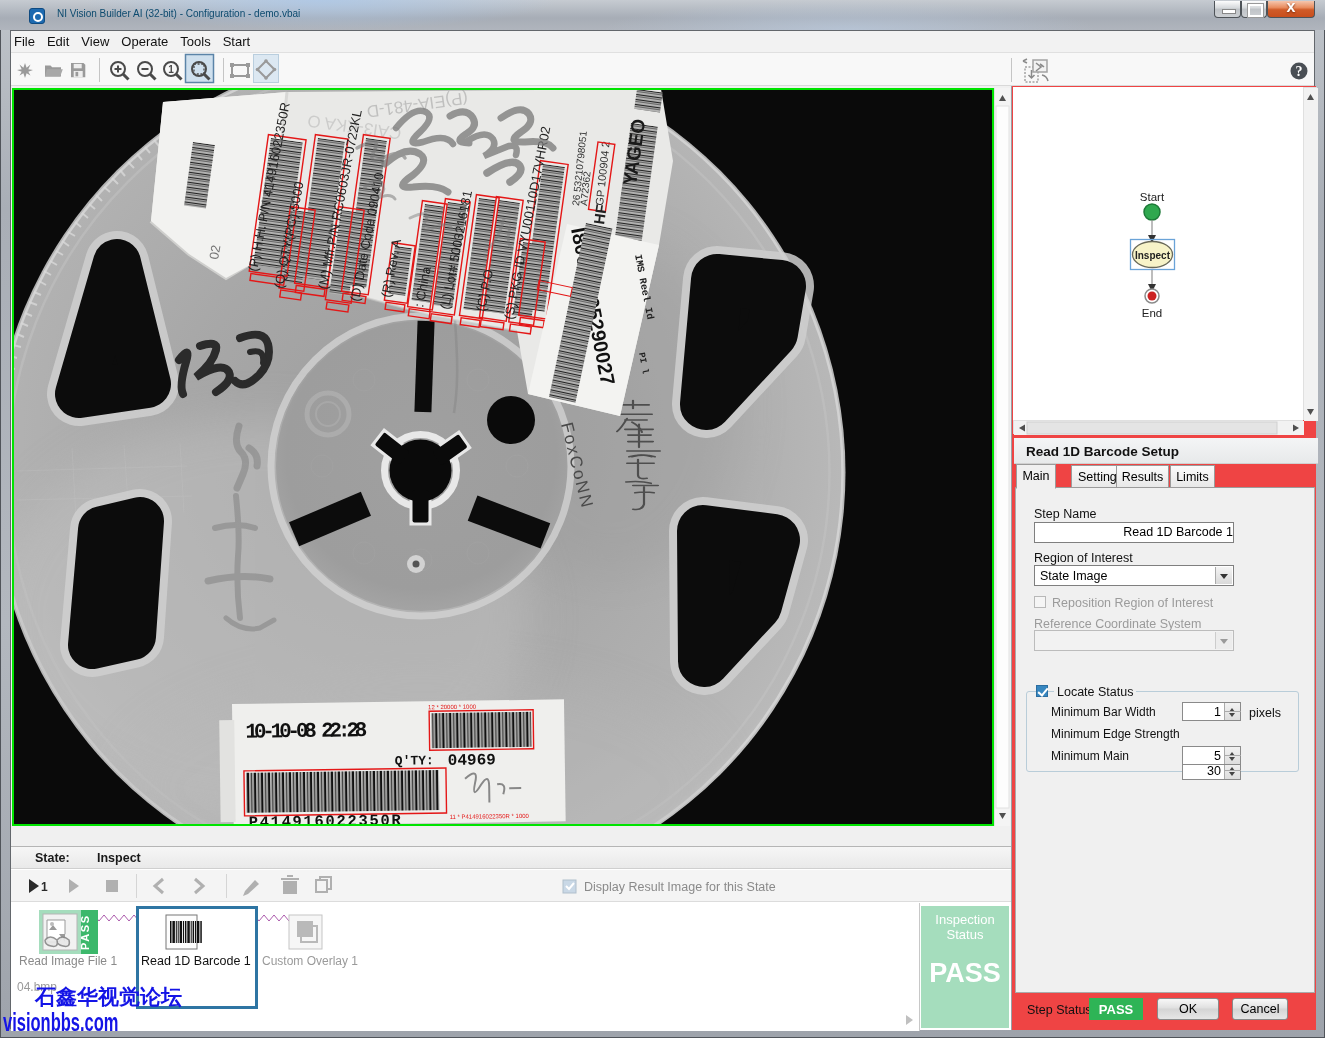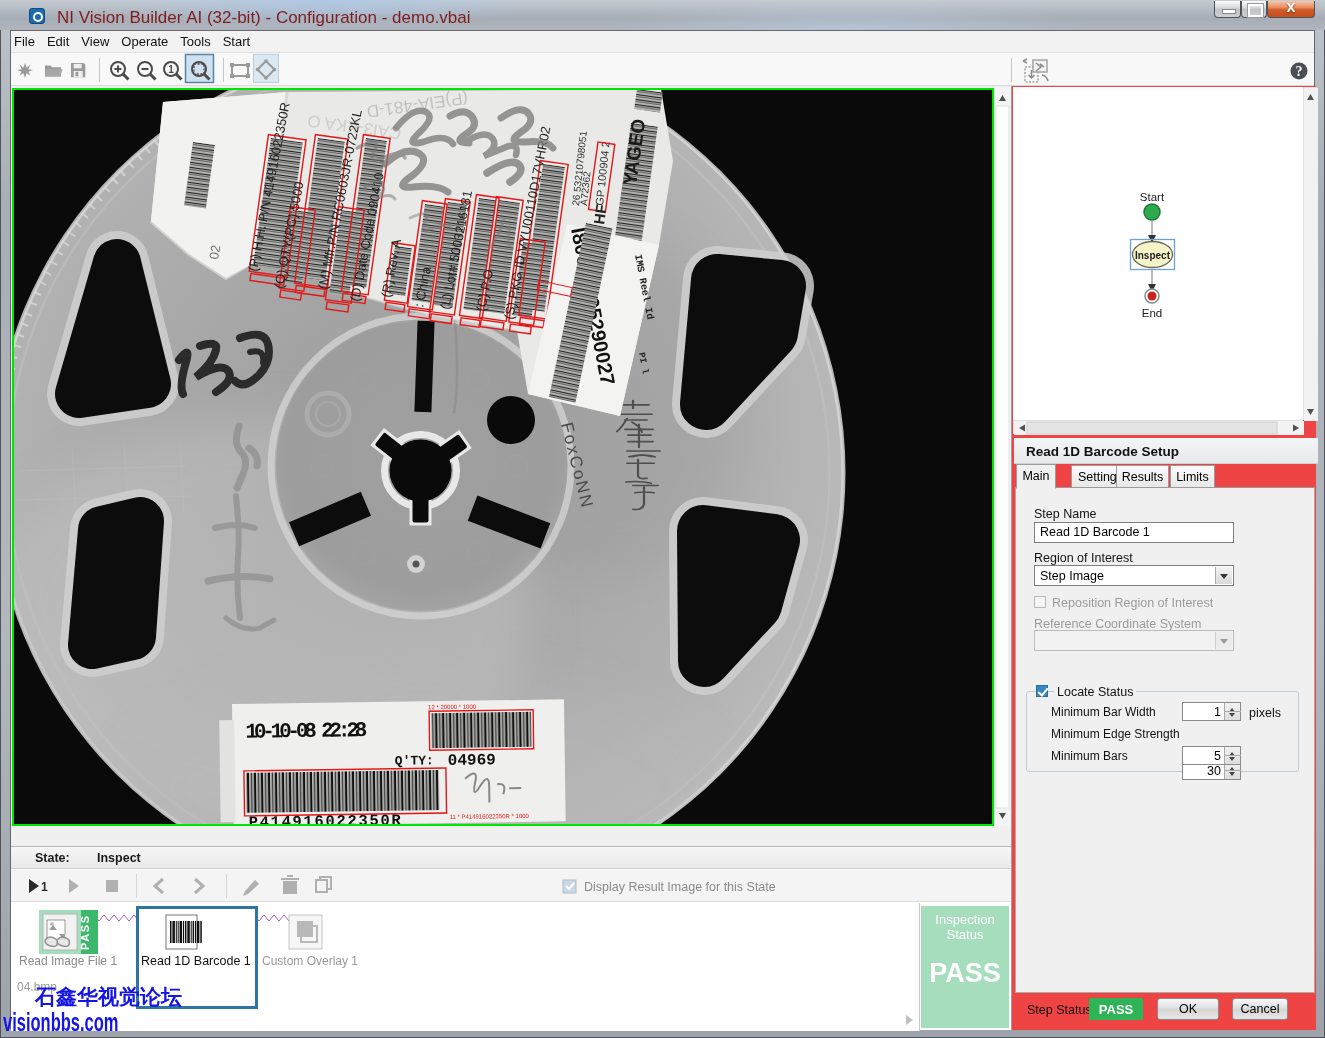--- a/index.html
+++ b/index.html
@@ -7,21 +7,21 @@
 body { font-family:"Liberation Sans", sans-serif; position:relative; background:#a3a8af; }
 
 
 #frame { position:absolute; inset:0; background:linear-gradient(180deg,#bfc4ca 0%,#a9aeb6 20%,#b3b8bf 60%,#9ea3ab 100%); border:1px solid #50545a; }
 #titlebar { position:absolute; left:0; top:0; width:100%; height:30px;
   background:linear-gradient(180deg,#c6cbd1 0%,#b1b7bf 40%,#a7adb6 60%,#b0b5bd 100%); }
 #titlebar .glow1{position:absolute;left:80px;top:0;width:480px;height:30px;background:radial-gradient(ellipse at 50% 0%,rgba(170,200,235,.75),rgba(170,200,235,0) 70%);}
 #titlebar .glow2{position:absolute;left:600px;top:0;width:500px;height:30px;background:radial-gradient(ellipse at 50% 100%,rgba(190,210,235,.5),rgba(190,210,235,0) 70%);}
 #title-icon { position:absolute; left:29px; top:8px; width:16px; height:16px; background:#1d6ab0; border:1px solid #0f4a80; border-radius:3px; }
 #title-icon::after { content:""; position:absolute; left:3px; top:3px; width:6px; height:6px; border:2px solid #fff; border-radius:50%; }
-#title-text { position:absolute; left:57px; top:8px; font-size:17px; color:#7f1d1d; }
+#title-text { position:absolute; left:57px; top:8px; font-size:10px; color:#0c4a6e; }
 .winbtn { position:absolute; top:1px; height:17px; border:1px solid #4e5358; border-top:none; border-radius:0 0 4px 4px; background:linear-gradient(180deg,#fdfdfd 0%,#d4d7da 45%,#bfc3c7 50%,#cdd0d3 100%); }
 #btn-min { left:1214px; width:27px; }
 #btn-max { left:1241px; width:26px; }
 #btn-close { left:1267px; width:48px; background:linear-gradient(180deg,#f5c6ad 0%,#e98e61 40%,#cf5b28 55%,#c94e1d 100%); }
 #btn-min::after { content:""; position:absolute; left:7px; top:8px; width:12px; height:3px; background:#fff; border:1px solid #888; }
 #btn-max::after { content:""; position:absolute; left:6px; top:3px; width:11px; height:9px; border:2px solid #fff; outline:1px solid #999; background:transparent; }
 #btn-close::after { content:"x"; position:absolute; left:0; width:100%; text-align:center; top:-3px; color:#fff; font-weight:bold; font-size:16px; text-shadow:0 1px 2px #7c2d0c; }
 
 #client { position:absolute; left:10px; top:30px; width:1305px; height:999px; background:#f0f0f0; border:1px solid #63676c; border-bottom:none; }
 
@@ -50,21 +50,21 @@
 
 #rpanel { position:absolute; left:1000px; top:55px; width:305px; height:944px; background:#ef4444; border-left:1px solid #9aa0a6; }
 #diagram { position:absolute; left:1px; top:1px; width:290px; height:333px; background:#fff; }
 #dvscroll { position:absolute; left:291px; top:1px; width:14px; height:333px; background:#f2f2f2; border:1px solid #e0e0e0; }
 #dhscroll { position:absolute; left:1px; top:334px; width:290px; height:14px; background:#f2f2f2; border:1px solid #e0e0e0; }
 #setuphdr { position:absolute; left:2px; top:352px; width:100%; height:26px; background:linear-gradient(180deg,#f4f5f6,#e7e9ea); border-bottom:1px solid #d0d0d0; }
 #setuphdr b { font-size:13.5px; color:#111; position:absolute; left:12px; top:6px; }
 #tabs { position:absolute; left:0; top:378px; width:100%; height:24px; }
 .tab { position:absolute; top:1px; height:23px; border:1px solid #9b9b9b; background:linear-gradient(180deg,#fbfbfb,#e8e8e8); font-size:12.5px; text-align:center; padding-top:4px; }
 .tab.active { background:#f0f0f0; border-bottom:1px solid #f0f0f0; top:0; height:25px; z-index:2; }
-#tabpane { position:absolute; left:3px; top:401px; width:300px; height:506px; background:#f0f0f0; border:1px solid #aaa; border-top:1px solid #9b9b9b; }
+#tabpane { position:absolute; left:3px; top:401px; width:300px; height:506px; background:#f0f0f0; border:1px solid #aaa; border-top:1px solid #9b9b9b;text-align:right; }
 
 .flabel { position:absolute; font-size:12.5px; color:#111; }
 .flabel.dis { color:#9b9b9b; }
 .input { position:absolute; background:#fff; border:1px solid #7f7f7f; font-size:12.5px; color:#000; padding:2px 0 0 5px; }
 .combo { position:absolute; background:#fff; border:1px solid #7f7f7f; font-size:12.5px; }
 .combo .cbtn { position:absolute; right:1px; top:1px; bottom:1px; width:17px; background:linear-gradient(180deg,#f4f4f4,#d9d9d9); border-left:1px solid #aaa; }
 .combo .cbtn::after { content:""; position:absolute; left:4px; top:7px; border:4px solid transparent; border-top:5px solid #333; }
 .combo.dis { background:#f2f2f2; border-color:#bcbcbc; }
 .combo.dis .cbtn { background:#ececec; border-left-color:#ccc; }
 .combo.dis .cbtn::after { border-top-color:#9a9a9a; }
@@ -494,35 +494,35 @@
       <div class="tab active" style="left:4px; width:40px;">Main</div>
       <div class="tab" style="left:45px; width:59px;margin-left:14px;">Settings</div>
       <div class="tab" style="left:104px; width:53px;">Results</div>
       <div class="tab" style="left:158px; width:45px;">Limits</div>
     </div>
     <div id="tabpane">
       <div class="flabel" style="left:18px; top:19px;">Step Name</div>
       <div class="input" style="left:18px; top:34px; width:200px; height:21px;">Read 1D Barcode 1</div>
       <div class="flabel" style="left:18px; top:63px;">Region of Interest</div>
       <div class="combo" style="left:18px; top:77px; width:200px; height:21px;">
-          <span style="position:absolute;left:5px;top:3px;">Step Image</span>
+          <span style="position:absolute;left:5px;top:3px;">State Image</span>
           <div class="cbtn"></div>
         </div>
       <div class="cb dis" style="left:18px; top:108px;"></div>
       <div class="flabel dis" style="left:36px; top:108px;">Reposition Region of Interest</div>
       <div class="flabel dis" style="left:18px; top:129px;">Reference Coordinate System</div>
       <div class="combo dis" style="left:18px; top:142px; width:200px; height:21px;">
           <div class="cbtn"></div>
         </div>
       <div id="groupbox"></div>
       <div class="cb checked" style="left:20px; top:197px;"></div>
       <div class="flabel" style="left:38px; top:197px; background:#f0f0f0; padding:0 3px;">Locate Status</div>
       <div class="flabel" style="left:35px; top:217px; font-size:12px;">Minimum Bar Width</div>
       <div class="flabel" style="left:35px; top:239px; font-size:12px;">Minimum Edge Strength</div>
-      <div class="flabel" style="left:35px; top:261px; font-size:12px;">Minimum Bars</div>
+      <div class="flabel" style="left:35px; top:261px; font-size:12px;">Minimum Main</div>
       <div class="spin" style="left:166px; top:214px;">
           <span class="val">1</span>
           <div class="btns">
             <div class="mid"></div>
           </div>
         </div>
       <div class="spin" style="left:166px; top:236px;margin-top:37px;">
           <span class="val">30</span>
           <div class="btns">
             <div class="mid"></div>

